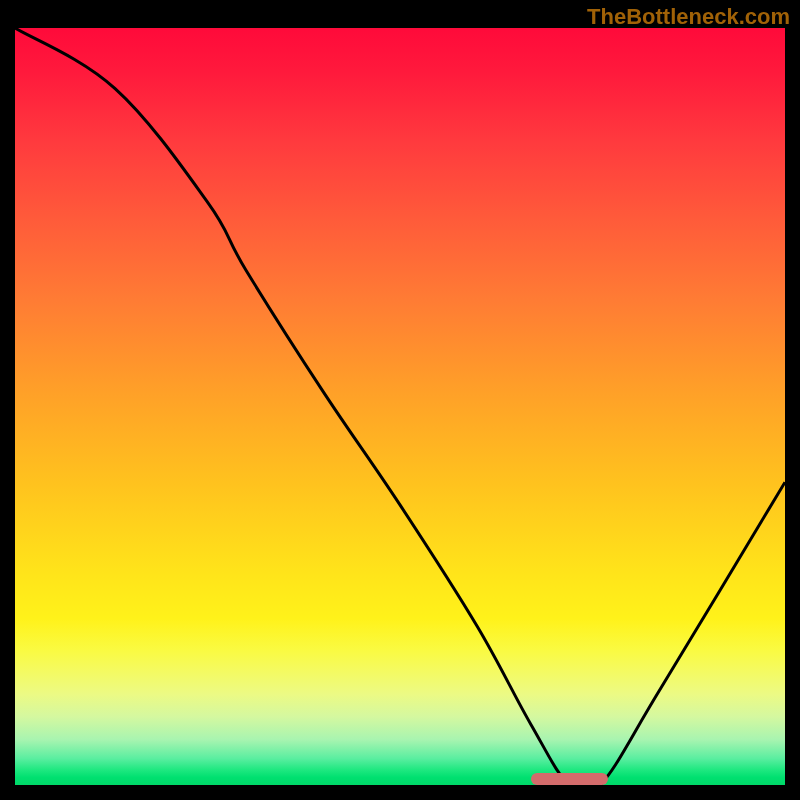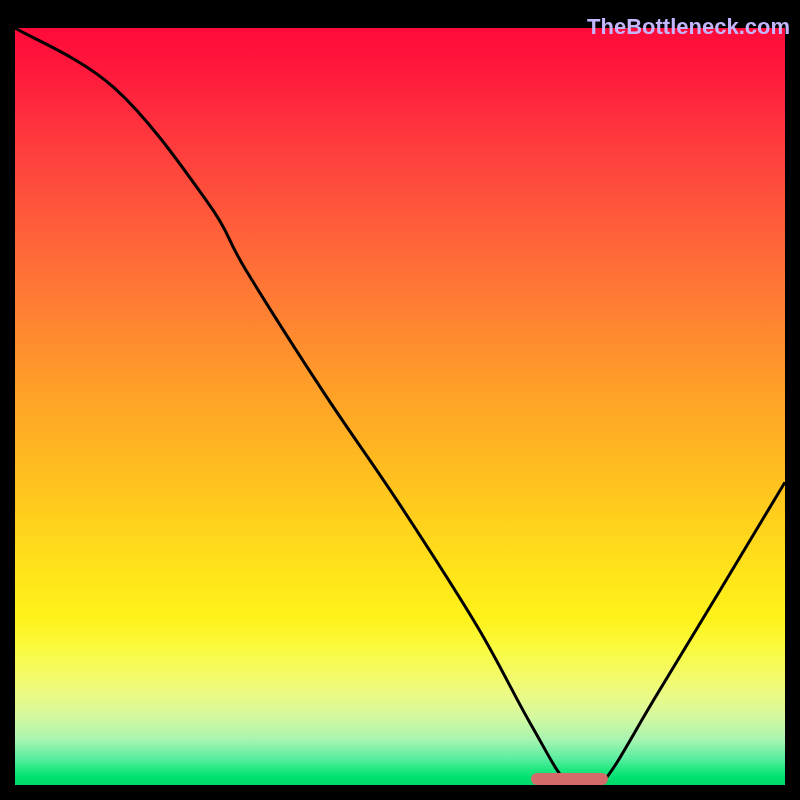--- a/index.html
+++ b/index.html
@@ -5,26 +5,26 @@
   * { margin: 0; padding: 0; box-sizing: border-box; }
   html, body { width: 800px; height: 800px; overflow: hidden; background: #fff; }
   .frame {
     position: relative;
     width: 800px;
     height: 800px;
     background: #000;
   }
   .watermark {
     position: absolute;
-    top: 14px;
+    top: 4px;
     right: 10px;
     font-family: Arial, Helvetica, sans-serif;
     font-size: 22px;
     font-weight: bold;
-    color: #c4b5fd;
+    color: #a16207;
     z-index: 5;
   }
   .plot-area {
     position: absolute;
     left: 15px;
     top: 28px;
     width: 770px;
     height: 757px;
     overflow: hidden;
   }

